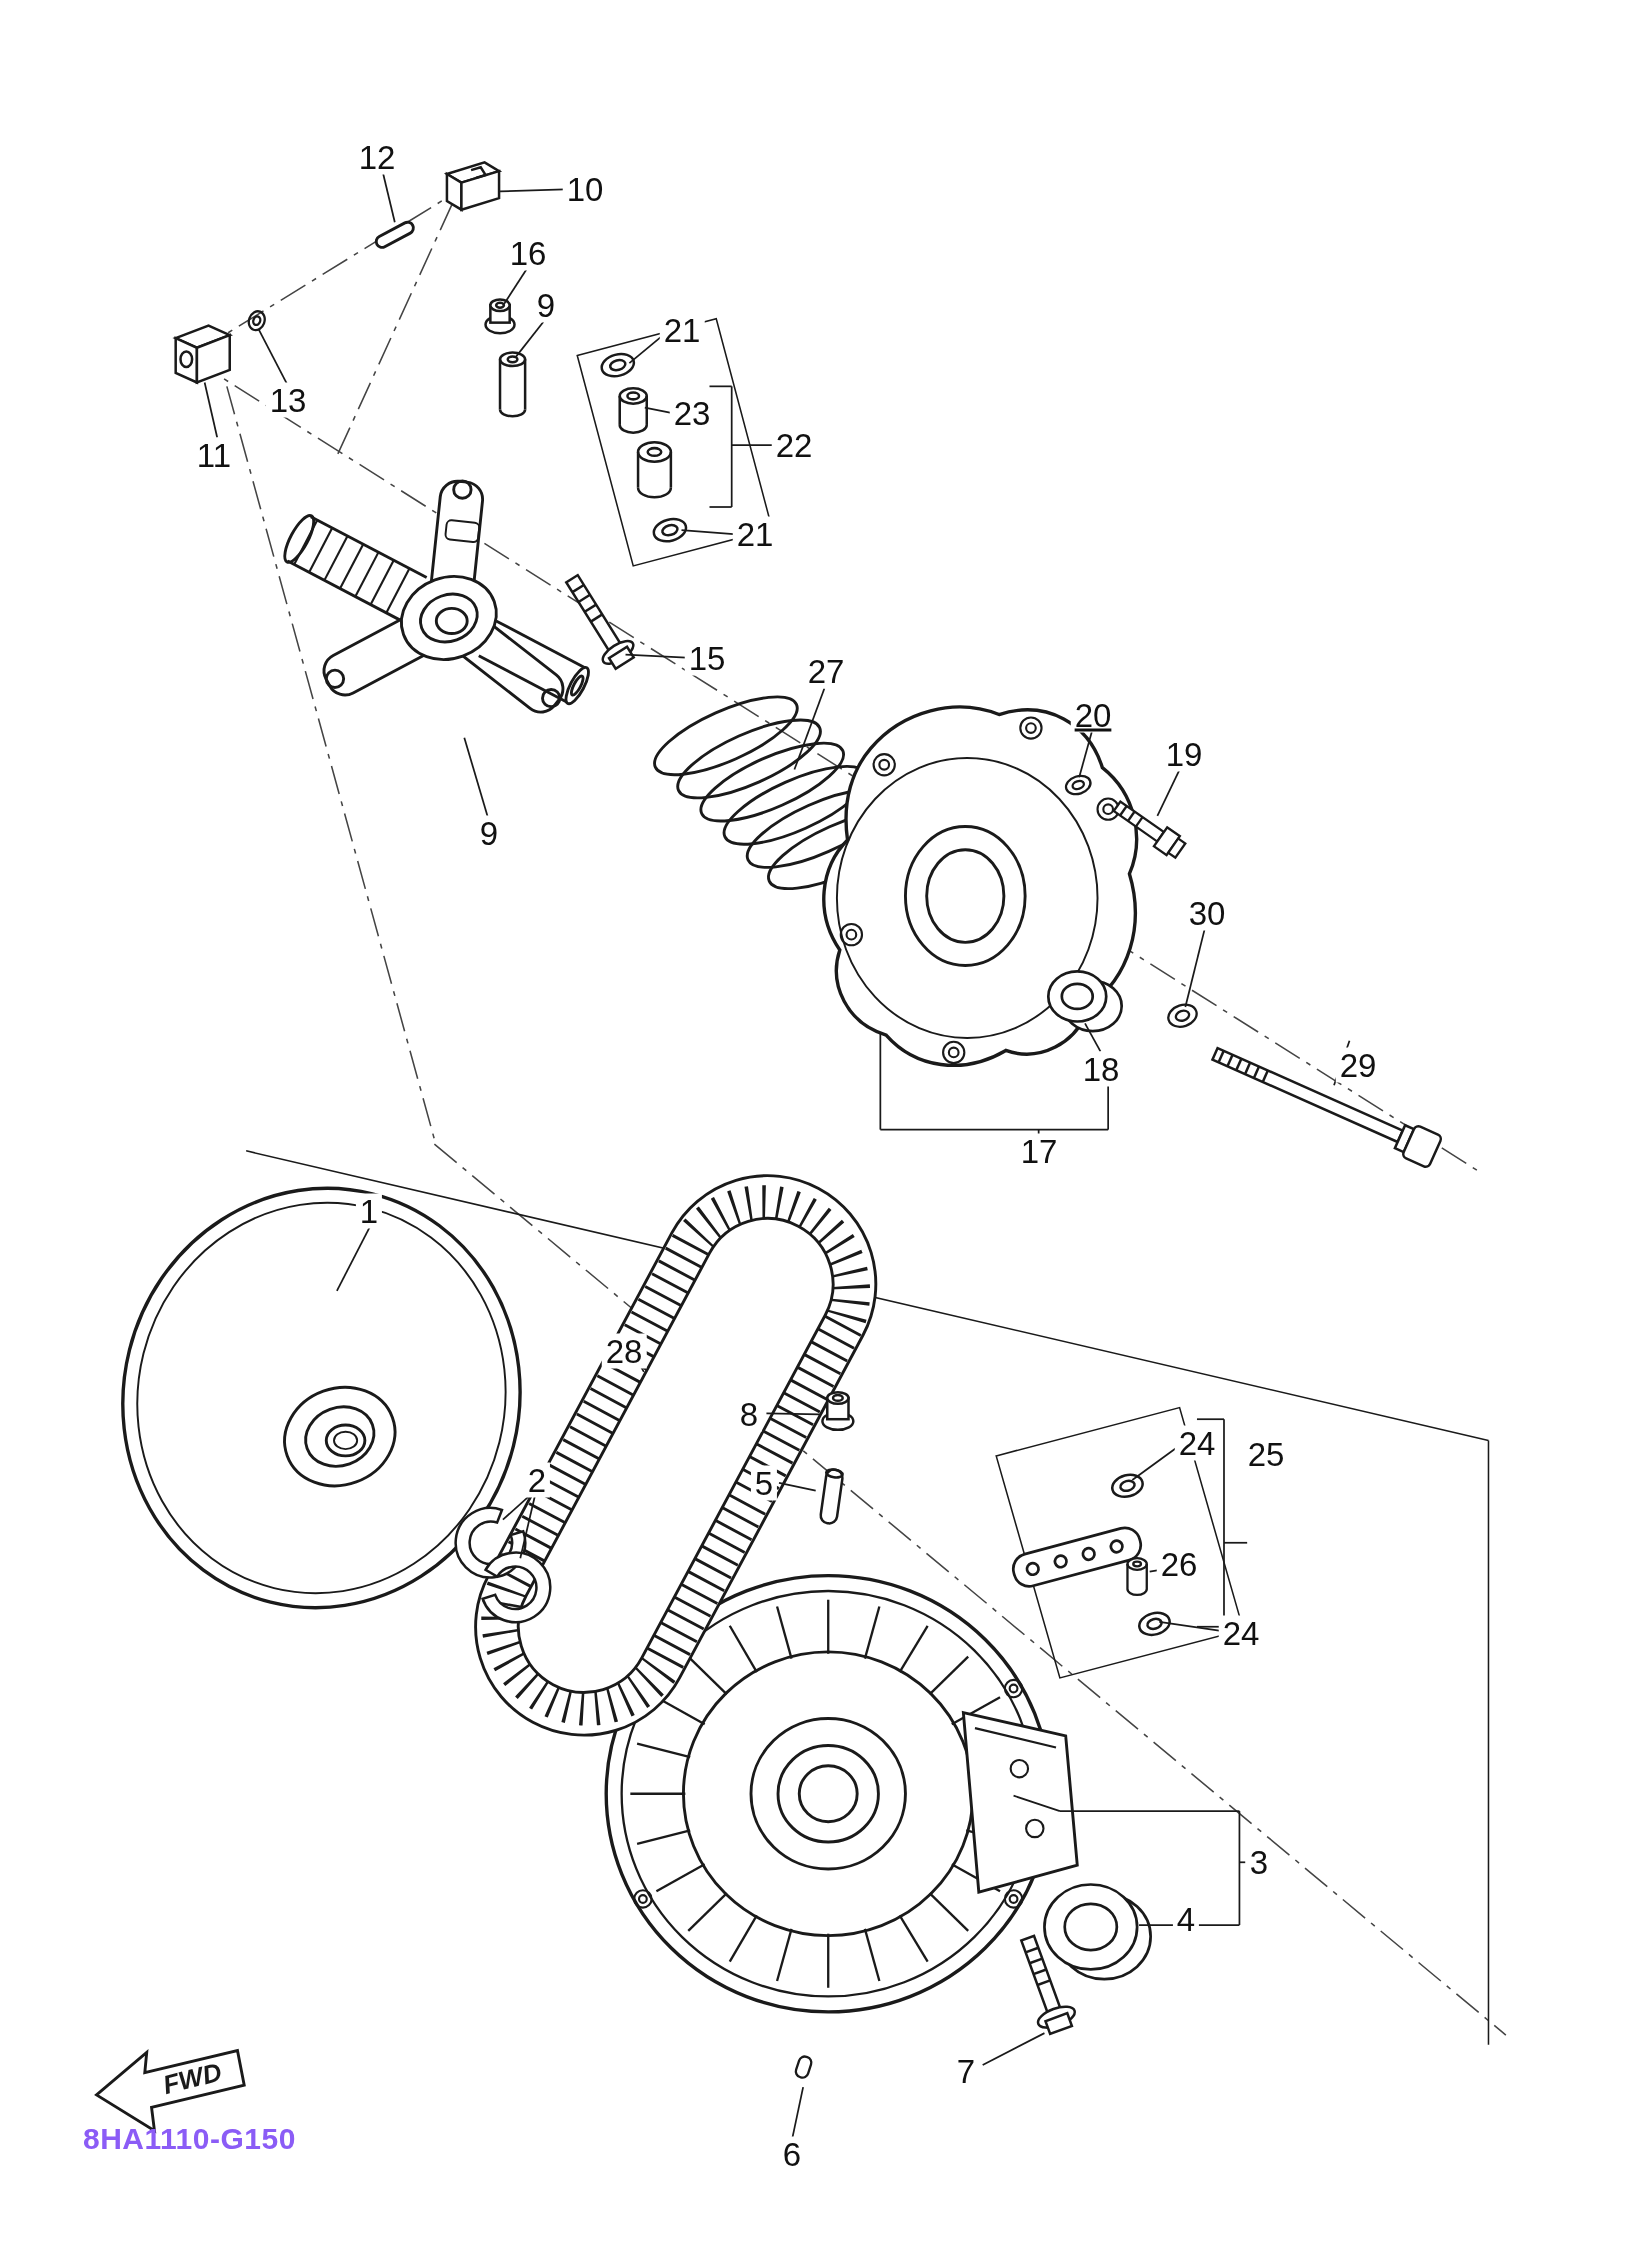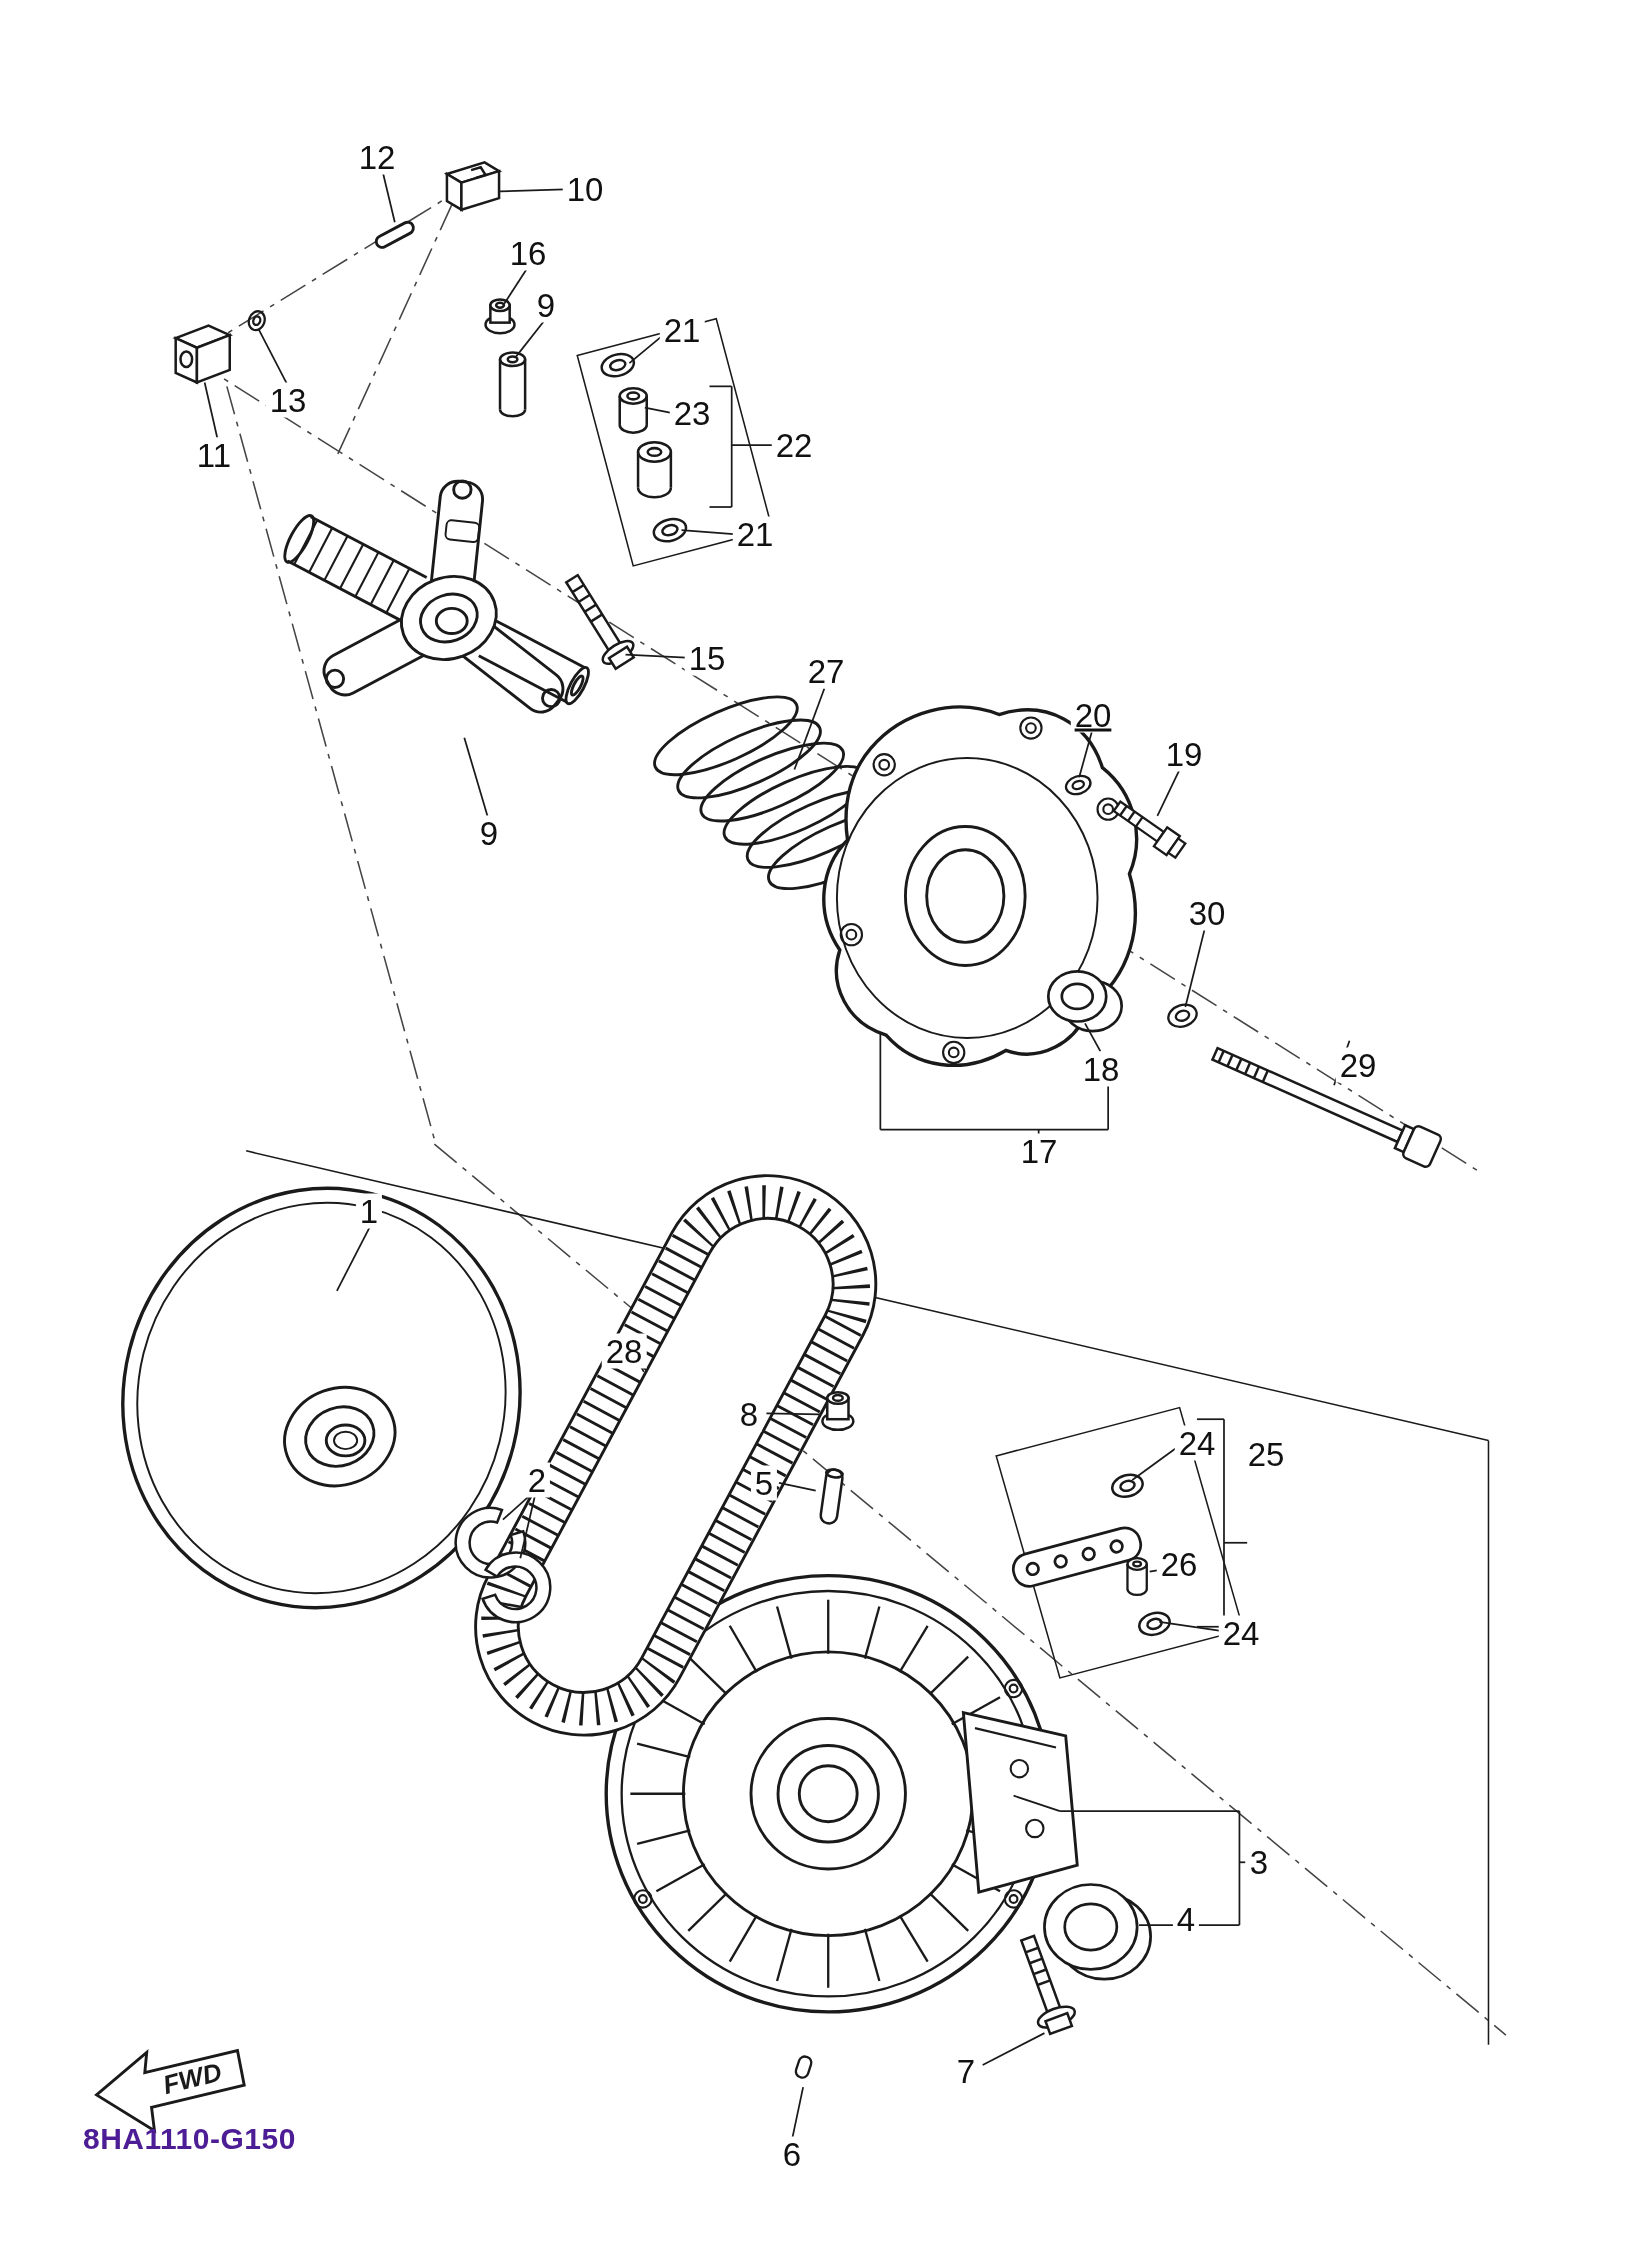--- a/index.html
+++ b/index.html
@@ -7,21 +7,21 @@
   body { width:1641px; height:2266px; font-family:"Liberation Sans", sans-serif; }
   .page { position:relative; width:1641px; height:2266px; background:#fff; overflow:hidden; }
   svg.art { position:absolute; left:0; top:0; }
   .callout {
     position:absolute; transform:translate(-50%,-50%);
     font-size:33px; line-height:1; color:#111;
     background:#fff; padding:1px 3.9px; white-space:nowrap;
   }
   .code {
     position:absolute; left:83px; top:2122px;
-    font-size:30px; font-weight:600; letter-spacing:0.5px; color:#4c1d95;
+    font-size:30px; font-weight:600; letter-spacing:0.5px; color:#8b5cf6;
   }
 </style>
 </head>
 <body>
 
 <div class="page">
 
 <svg class="art" width="1641" height="2266" viewBox="0 0 1700 2347">
 <g stroke="#1a1a1a" fill="none" stroke-width="3">
 

